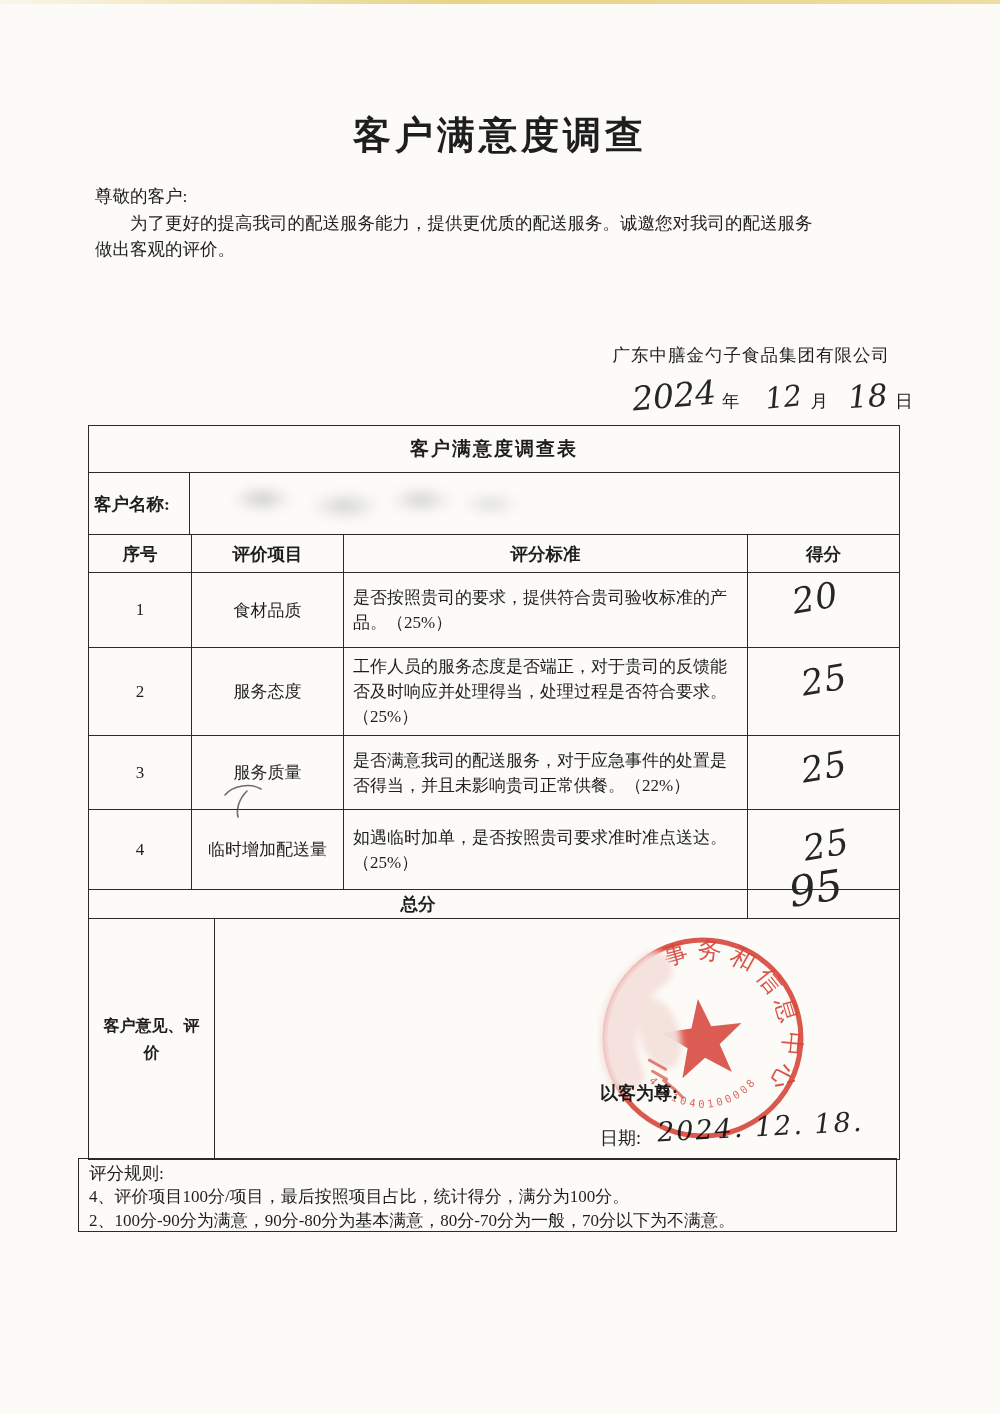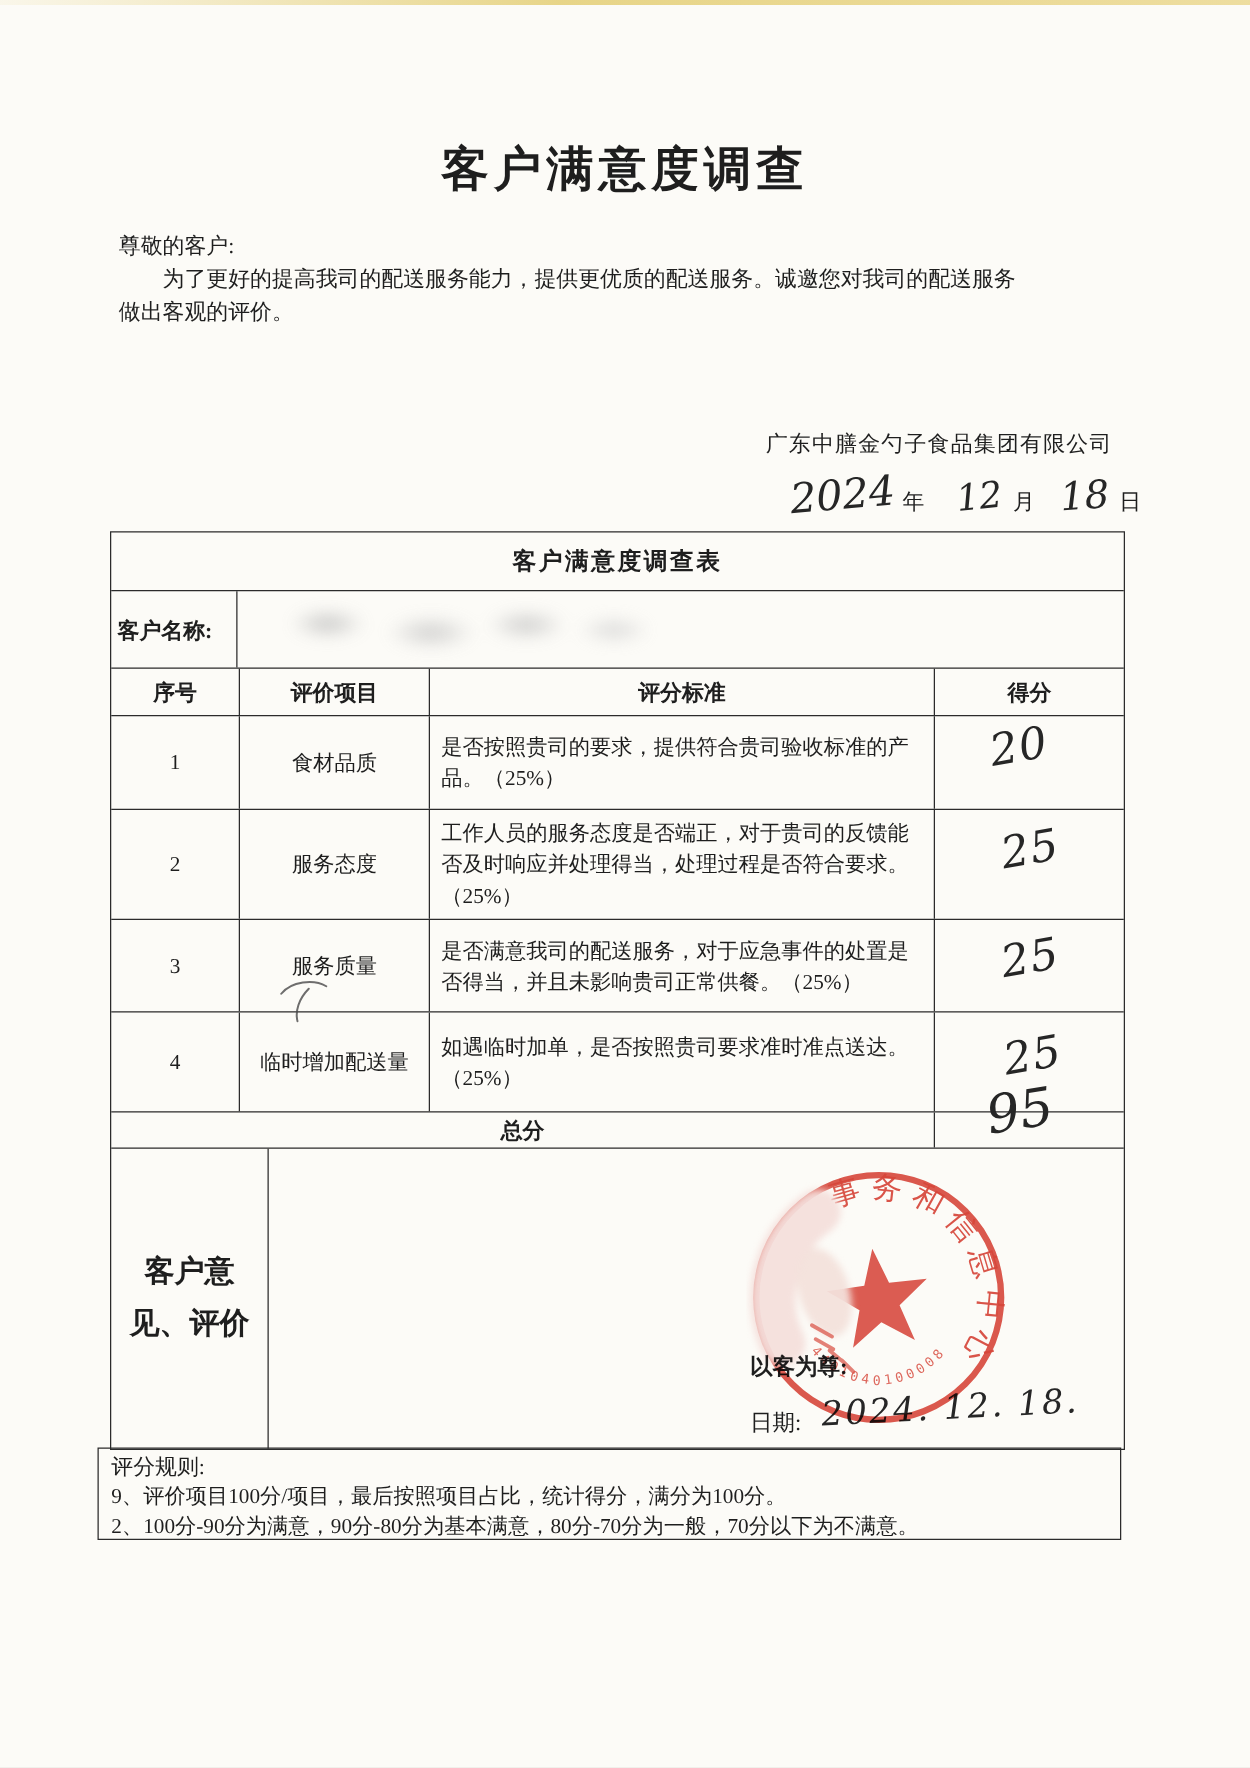--- a/index.html
+++ b/index.html
@@ -49,21 +49,21 @@
     filter:blur(6px); opacity:.75; }
   .r-head { height:38px; }  .r-head .fcell { font-weight:bold; font-size:17.5px; }
   .c-no { width:102px; } .c-item { width:152px; } .c-crit { width:404px; } .c-score { width:152px; }
   .r1 { height:75px; } .r2 { height:88px; } .r3 { height:74px; } .r4 { height:80px; }
   .data-row .fcell { font-size:17px; }
   .crit-cell { justify-content:flex-start; text-align:left; padding:4px 9px; line-height:25px; }
   .r-total { height:29px; }
   .total-label { width:658px; font-weight:bold; font-size:17.5px; }
   .total-score { width:152px; }
   .r-fb { height:241px; }
-  .fb-label { width:125px; font-weight:bold; font-size:24px; line-height:1.7; padding:0 8px; }
+  .fb-label { width:125px; font-weight:bold; font-size:16px; line-height:1.7; padding:0 8px; }
   .fb-content { flex:1; position:relative; }
 
   
   .hw-score { position:absolute; font-size:35px; transform:rotate(-10deg); letter-spacing:1px; }
   .hw-s1 { left:703px; top:152px; }
   .hw-s2 { left:712px; top:234px; }
   .hw-s3 { left:712px; top:321px; }
   .hw-s4 { left:714px; top:399px; }
   .hw-total { position:absolute; left:700px; top:438px; font-size:42px; transform:rotate(-9deg); }
   .pen-squiggle { position:absolute; left:134px; top:355px; }
@@ -135,21 +135,21 @@
     <div class="frow r2 data-row">
       <div class="fcell c-no">2</div>
       <div class="fcell c-item">服务态度</div>
       <div class="fcell c-crit crit-cell">工作人员的服务态度是否端正，对于贵司的反馈能否及时响应并处理得当，处理过程是否符合要求。（25%）</div>
       <div class="fcell c-score"></div>
     </div>
 
     <div class="frow r3 data-row">
       <div class="fcell c-no">3</div>
       <div class="fcell c-item">服务质量</div>
-      <div class="fcell c-crit crit-cell">是否满意我司的配送服务，对于应急事件的处置是否得当，并且未影响贵司正常供餐。（25%）</div>
+      <div class="fcell c-crit crit-cell">是否满意我司的配送服务，对于应急事件的处置是否得当，并且未影响贵司正常供餐。（22%）</div>
       <div class="fcell c-score"></div>
     </div>
 
     <div class="frow r4 data-row">
       <div class="fcell c-no">4</div>
       <div class="fcell c-item">临时增加配送量</div>
       <div class="fcell c-crit crit-cell">如遇临时加单，是否按照贵司要求准时准点送达。（25%）</div>
       <div class="fcell c-score"></div>
     </div>
 
@@ -193,16 +193,16 @@
     <span class="hw hw-score hw-s4">25</span>
     <span class="hw hw-total">95</span>
 
     <svg class="pen-squiggle" width="42" height="38" viewBox="0 0 42 38">
       <path d="M2 14 C 10 4 28 2 38 8 M24 10 C 16 18 13 28 15 36" stroke="#4a4a4a" stroke-width="1.6" fill="none" stroke-linecap="round" opacity="0.8"></path>
     </svg>
   </div>
 
   <div class="rules-box">
     <div class="rules-title">评分规则:</div>
-    <div class="rules-item">9、评价项目100分/项目，最后按照项目占比，统计得分，满分为100分。</div>
+    <div class="rules-item">4、评价项目100分/项目，最后按照项目占比，统计得分，满分为100分。</div>
     <div class="rules-item">2、100分-90分为满意，90分-80分为基本满意，80分-70分为一般，70分以下为不满意。</div>
   </div>
 </div>
 
 </body></html>

